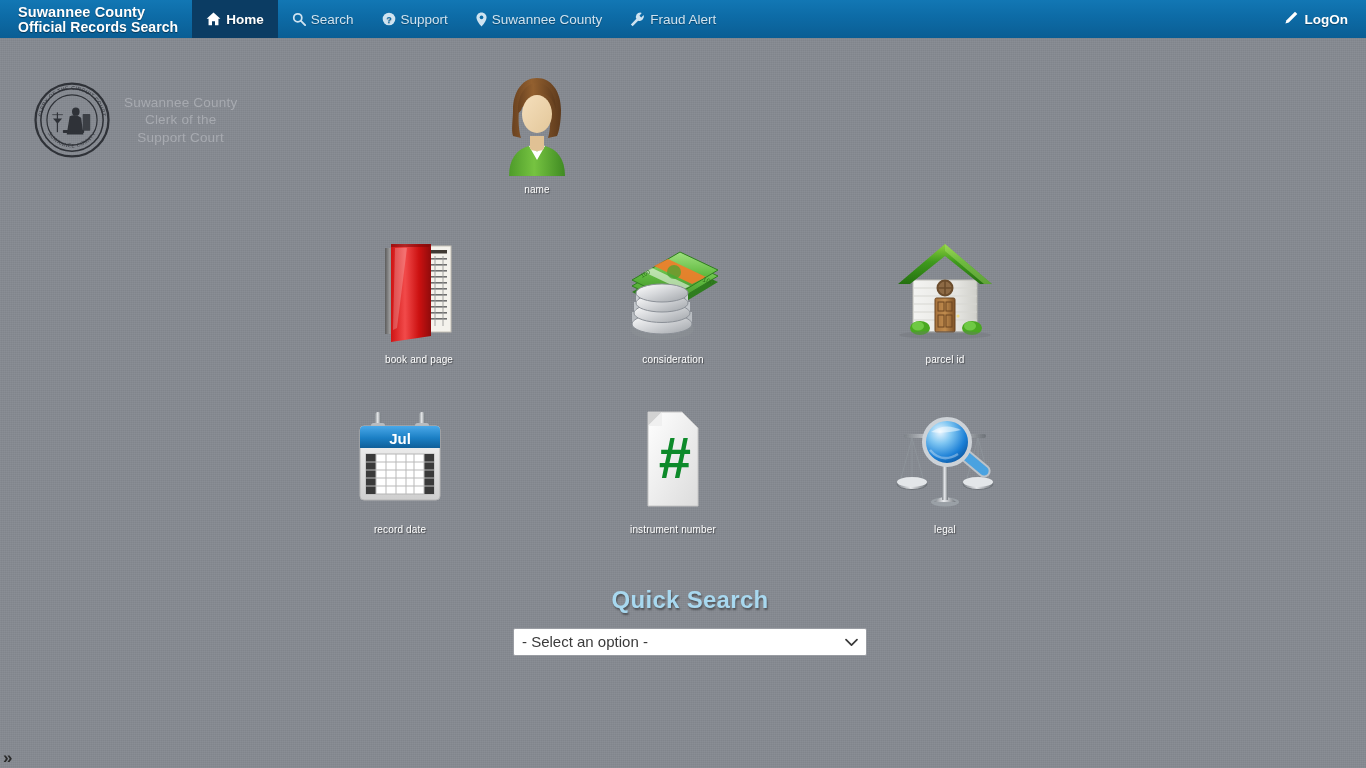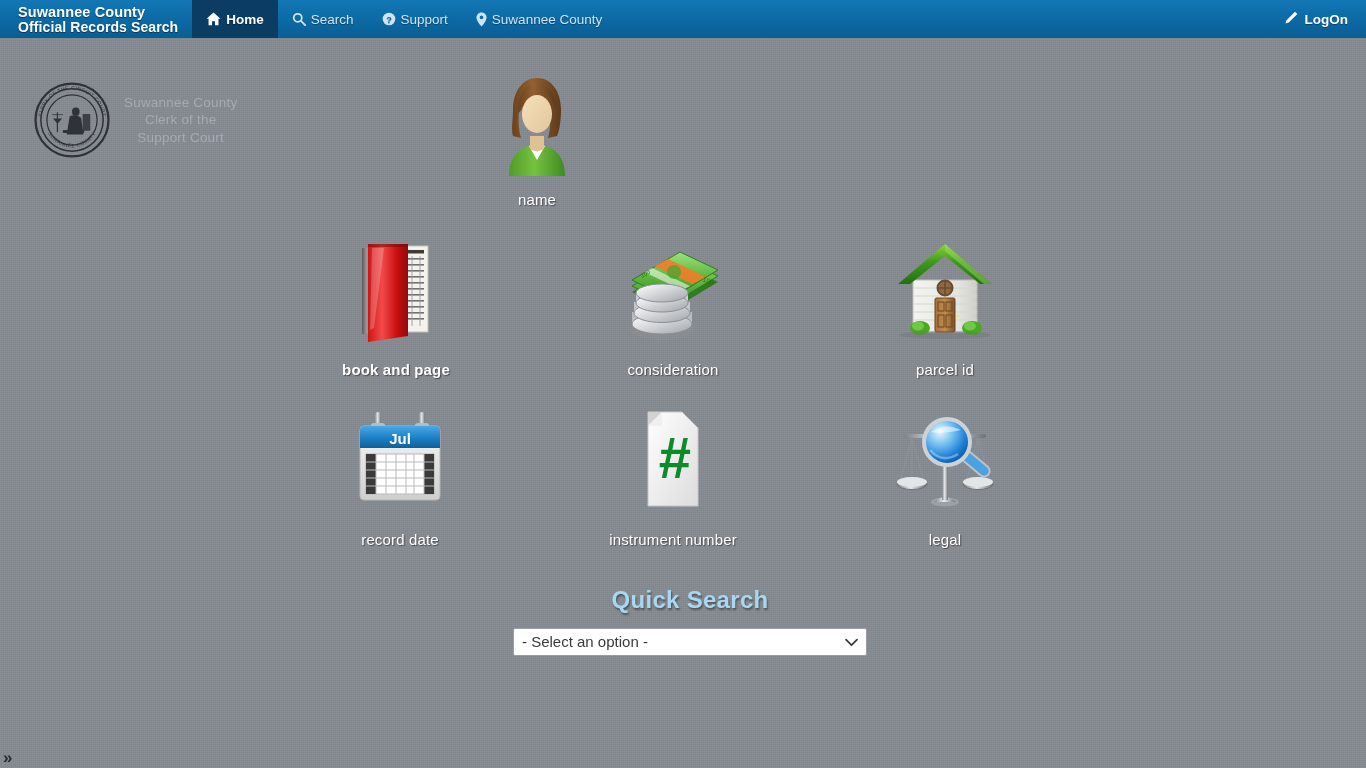--- a/index.html
+++ b/index.html
@@ -98,23 +98,23 @@
     cursor: pointer;
     user-select: none;
   }
   .tile .art {
     height: 110px;
     display: flex;
     align-items: flex-end;
     justify-content: center;
   }
   .tile .cap {
-    margin-top: 15px;
+    margin-top: 8px;
     color: #ffffff;
-    font-size: 15px;
+    font-size: 10px;
     letter-spacing: .15px;
     text-shadow: 1px 1px 1px rgba(0,0,0,.45);
     white-space: nowrap;
   }
 
   
   .quick {
     position: absolute;
     left: 0; right: 4px;
     top: 586px;
@@ -214,20 +214,28 @@
     <a class="nav-item">
       <span>
         <svg width="11" height="15" viewBox="0 0 12 16" aria-hidden="true">
           <path d="M6 0.4C2.9 0.4 0.5 2.8 0.5 5.8 0.5 10 6 15.6 6 15.6S11.5 10 11.5 5.8C11.5 2.8 9.1 0.4 6 0.4Z" fill="#cfe3f0"></path>
           <circle cx="6" cy="5.7" r="2" fill="#0d6ba6"></circle>
         </svg>
       </span>
       <span>Suwannee County</span>
     </a>
 
+    <a class="nav-item">
+      <span>
+        <svg width="15" height="15" viewBox="0 0 16 16" aria-hidden="true">
+          <path d="M10.9 0.6a4.6 4.6 0 0 0-4.1 6.7L0.9 13.2l1.9 1.9 5.9-5.9a4.6 4.6 0 0 0 5.9-5.9L12 5.9 10.1 4 12.5 1.1a4.6 4.6 0 0 0-1.6-0.5z" fill="#cfe3f0"></path>
+        </svg>
+      </span>
+      <span>Fraud Alert</span>
+    </a>
 
   </nav>
 
   <div class="nav-spacer"></div>
 
   <a class="logon">
     <span>
       <svg width="14" height="14" viewBox="0 0 16 16" aria-hidden="true">
         <path d="M12.6 0.8 15.2 3.4 5.5 13.1 1.6 14.4 2.9 10.5Z" fill="#ffffff"></path>
       </svg>
@@ -305,21 +313,21 @@
 
         <ellipse cx="40" cy="48" rx="15" ry="19" fill="url(#gSkin)"></ellipse>
 
         <path d="M21 47c-1-18 8-30 19-30s19 11 19 27c-3-12-9-17-17-17-7 0-14 6-17 15-1 3-2 4-4 5z" fill="url(#gHair)"></path>
       </svg>
     </div>
     <div class="cap">name</div>
   </div>
 
 
-  <div class="tile" style="left:321px; top:198px;font-weight:bold;">
+  <div class="tile" style="left:344px; top:198px;">
     <div class="art">
       <svg width="100" height="110" viewBox="0 0 100 110" aria-hidden="true">
         <defs>
           <linearGradient id="gRed" x1="0" y1="0" x2="1" y2="0">
             <stop offset="0%" stop-color="#cf1414"></stop>
               <stop offset="35%" stop-color="#f24a4a"></stop>
             <stop offset="70%" stop-color="#cc1111"></stop>
               <stop offset="100%" stop-color="#8f0b0b"></stop>
           </linearGradient>
           <linearGradient id="gSpine" x1="0" y1="0" x2="1" y2="0">

